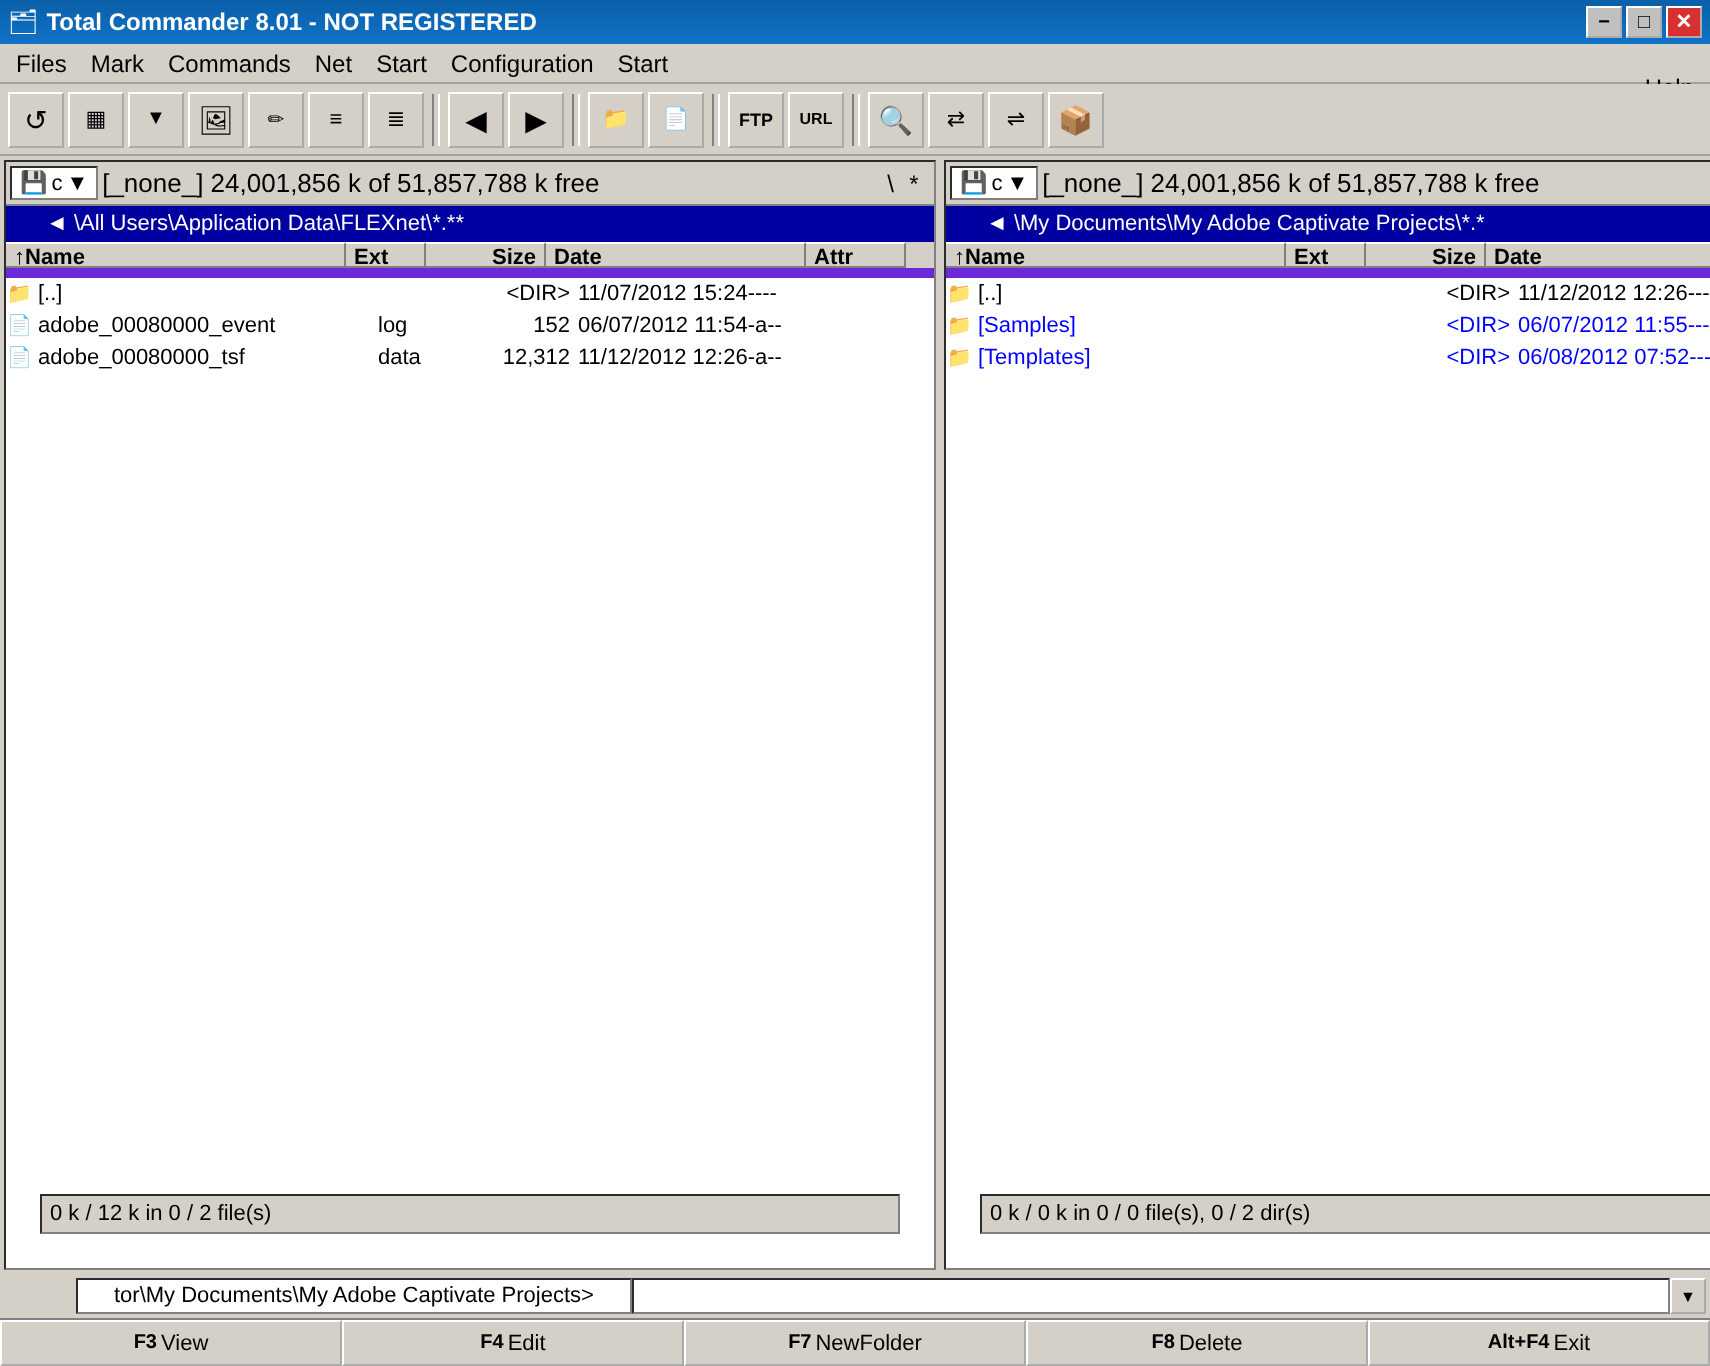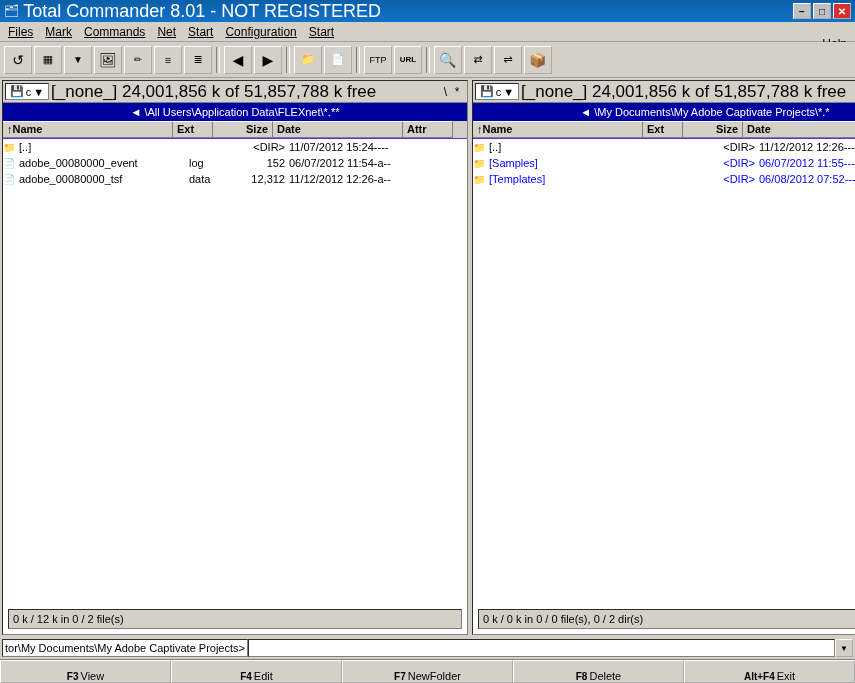--- a/index.html
+++ b/index.html
@@ -23,22 +23,22 @@
       align-items: center;
       padding: 0 4px;
       justify-content: space-between;
     }
     #title-left {
       display: flex;
       align-items: center;
       gap: 4px;
     }
     #title-text {
-      font-size: 18px;
-      font-weight: normal;
+      font-size: 12px;
+      font-weight: bold;
     }
     #title-controls {
       display: flex;
       gap: 2px;
     }
     .title-btn {
       width: 18px;
       height: 16px;
       background: #c0c0c0;
       border: 1px outset #ffffff;
@@ -56,21 +56,20 @@
     }
 
     
     #menu-bar {
       background: #d4d0c8;
       height: 20px;
       display: flex;
       align-items: center;
       padding: 0 2px;
       border-bottom: 1px solid #a0a0a0;
-      text-decoration: underline;
     }
     .menu-item {
       padding: 2px 6px;
       cursor: pointer;
       color: black;
       font-size: 12px;
     }
     #help-menu {
       margin-left: auto;
       margin-top: 25px;
@@ -138,46 +137,46 @@
       border: 1px inset #808080;
       padding: 1px 4px;
       font-size: 11px;
       display: flex;
       align-items: center;
       gap: 2px;
       cursor: pointer;
       min-width: 22px;
     }
     .free-space {
-      font-size: 17px;
+      font-size: 13px;
       flex: 1;
     }
     .path-bar {
       height: 18px;
       background: #0000a0;
       color: white;
       font-size: 11px;
       display: flex;
       align-items: center;
       padding: 0 20px;
-      justify-content: center;
+      justify-content: flex-start;
     }
     .path-text {
       color: white;
     }
     .path-star {
       color: white;
       cursor: pointer;
     }
 
     
     .col-headers {
       display: flex;
       background: #d4d0c8;
-      border-bottom: 1px solid #6d28d9;
+      border-bottom: 5px solid #6d28d9;
       height: 18px;
     }
     .col-header {
       padding: 1px 4px;
       border-right: 1px solid #808080;
       font-size: 11px;
       font-weight: bold;
       cursor: pointer;
       background: #d4d0c8;
       border-top: 1px solid #ffffff;
@@ -229,41 +228,42 @@
     .right-panel .col-size { width: 60px; text-align: right; }
     .right-panel .col-date { width: 130px; }
     .right-panel .col-attr { width: 50px; }
     .status-left, .status-right {
       flex: 1;
       display: flex;
       align-items: center;
       padding: 0 4px;
       font-size: 11px;
       border: 1px inset #808080;
-      margin: 5px;
+      margin: 17px;
     }
 
     
     #command-line {
       height: 22px;
       background: #d4d0c8;
       display: flex;
       align-items: center;
       padding: 0 2px;
     }
     #cmd-path {
       font-size: 11px;
-      padding: 0 2px;
+      padding: 0 18px;
       border: 1px inset #808080;
       background: white;
       height: 18px;
       display: flex;
       align-items: center;
       min-width: 220px;
       overflow: hidden;
+      margin-left: 36px;
     }
     #cmd-input {
       flex: 1;
       height: 18px;
       border: 1px inset #808080;
       font-size: 11px;
       padding: 0 2px;
       outline: none;
     }
     #cmd-dropdown {
@@ -286,21 +286,21 @@
       border-top: 1px solid #808080;
     }
     .fkey-btn {
       flex: 1;
       height: 100%;
       background: #d4d0c8;
       border: 1px outset #ffffff;
       cursor: pointer;
       font-size: 11px;
       display: flex;
-      align-items: flex-end;
+      align-items: center;
       justify-content: center;
       text-align: center;
     }
     .fkey-num {
       font-weight: bold;
       margin-right: 2px;
       font-size: 10px;
     }
   </style>
 </head>
@@ -337,21 +337,21 @@
   <div class="toolbar-btn" style="font-size:10px;">✏</div>
   <div class="toolbar-btn" style="font-size:11px;">≡</div>
   <div class="toolbar-btn" style="font-size:11px;">≣</div>
   <div class="toolbar-separator"></div>
   <div class="toolbar-btn">◀</div>
   <div class="toolbar-btn">▶</div>
   <div class="toolbar-separator"></div>
   <div class="toolbar-btn" style="font-size:11px;">📁</div>
   <div class="toolbar-btn" style="font-size:11px;">📄</div>
   <div class="toolbar-separator"></div>
-  <div class="toolbar-btn" style="font-size:9px;font-weight:normal;">FTP</div>
+  <div class="toolbar-btn" style="font-size:9px;font-weight:bold;">FTP</div>
   <div class="toolbar-btn" style="font-size:8px;font-weight:bold;">URL</div>
   <div class="toolbar-separator"></div>
   <div class="toolbar-btn">🔍</div>
   <div class="toolbar-btn" style="font-size:11px;">⇄</div>
   <div class="toolbar-btn" style="font-size:11px;">⇌</div>
   <div class="toolbar-btn">📦</div>
 </div>
 
 <div id="main-content">
 

